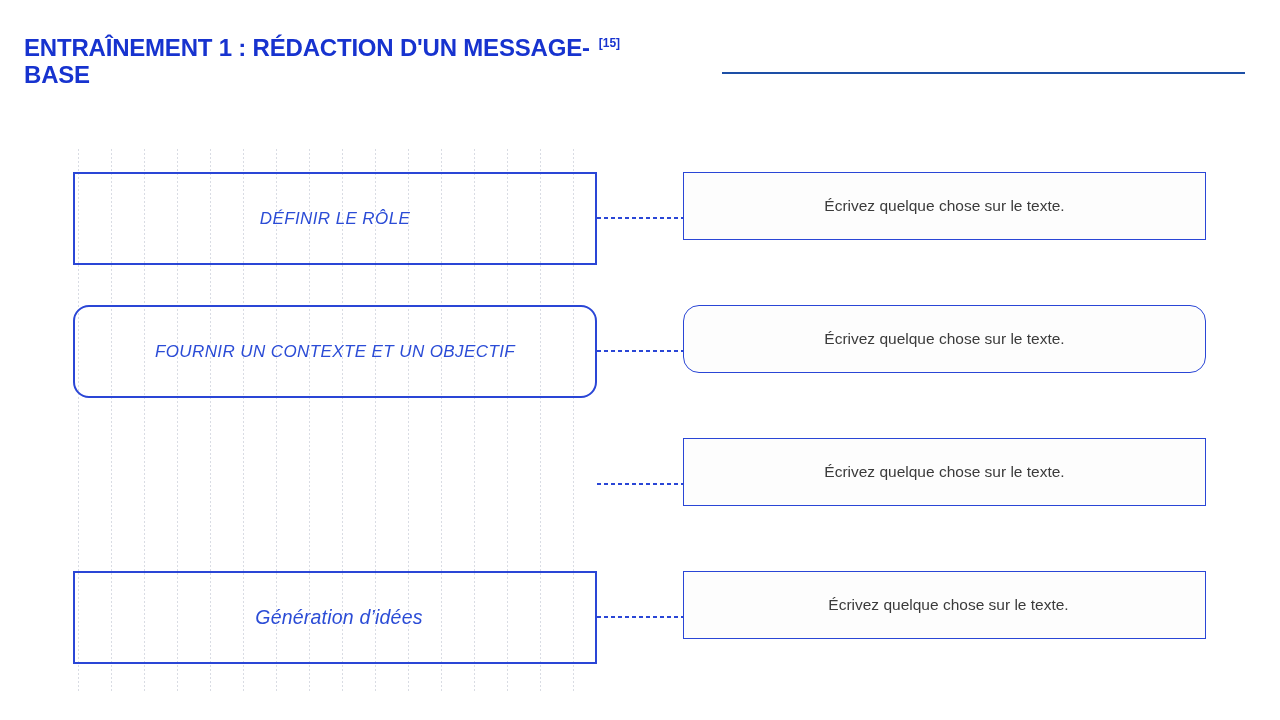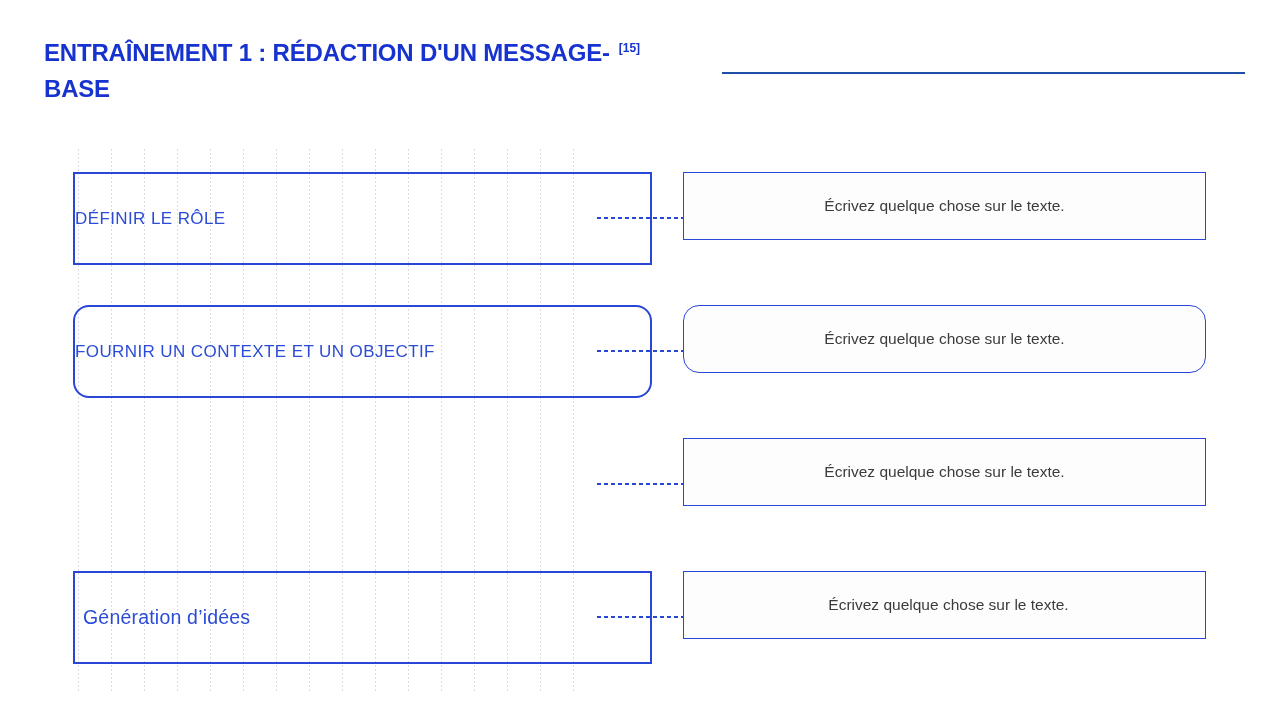--- a/index.html
+++ b/index.html
@@ -9,42 +9,42 @@
     font-family:"Liberation Sans",sans-serif;
   }
   
   .texture{
     position:absolute;left:62px;top:148px;width:540px;height:544px;
     background-image:radial-gradient(circle, rgba(130,140,165,0.30) 0.7px, transparent 1px);
     background-size:33px 4px;
     pointer-events:none;
   }
   .title{
-    position:absolute;left:44px;top:30px;
-    color:#1733cf;font-weight:bold;font-size:24px;line-height:36px;
+    position:absolute;left:24px;top:30px;
+    color:#1733cf;font-weight:bold;font-size:24px;line-height:27px;
     letter-spacing:-0.2px;white-space:nowrap;
   }
   .title sup{
     font-size:12px;font-weight:bold;letter-spacing:0;
     vertical-align:9px;margin-left:9px;
   }
   .subtitle{
     position:absolute;left:36px;top:91px;
     color:#1733cf;font-weight:bold;font-size:19px;letter-spacing:-0.2px;
     white-space:nowrap;
   }
   .header-rule{
     position:absolute;left:722px;top:72px;width:523px;height:2px;
     background:#1d4fa6;
   }
   .lbox{
-    position:absolute;left:73px;width:579px;height:93px;
+    position:absolute;left:73px;width:524px;height:93px;
     border:2px solid #2a46d6;background:transparent;
     box-sizing:border-box;
-    display:flex;align-items:center;text-align:center;
+    display:flex;align-items:center;justify-content:center;text-align:center;font-style:italic;
   }
   .rbox{
     position:absolute;left:683px;width:523px;height:68px;
     border:1.5px solid #2a46d6;background:#fdfdfd;
     box-sizing:border-box;
     display:flex;align-items:center;justify-content:center;text-align:center;
     cursor:text;
   }
   .lbox .label{
     color:#2b4cd6;font-size:17px;letter-spacing:0.4px;

